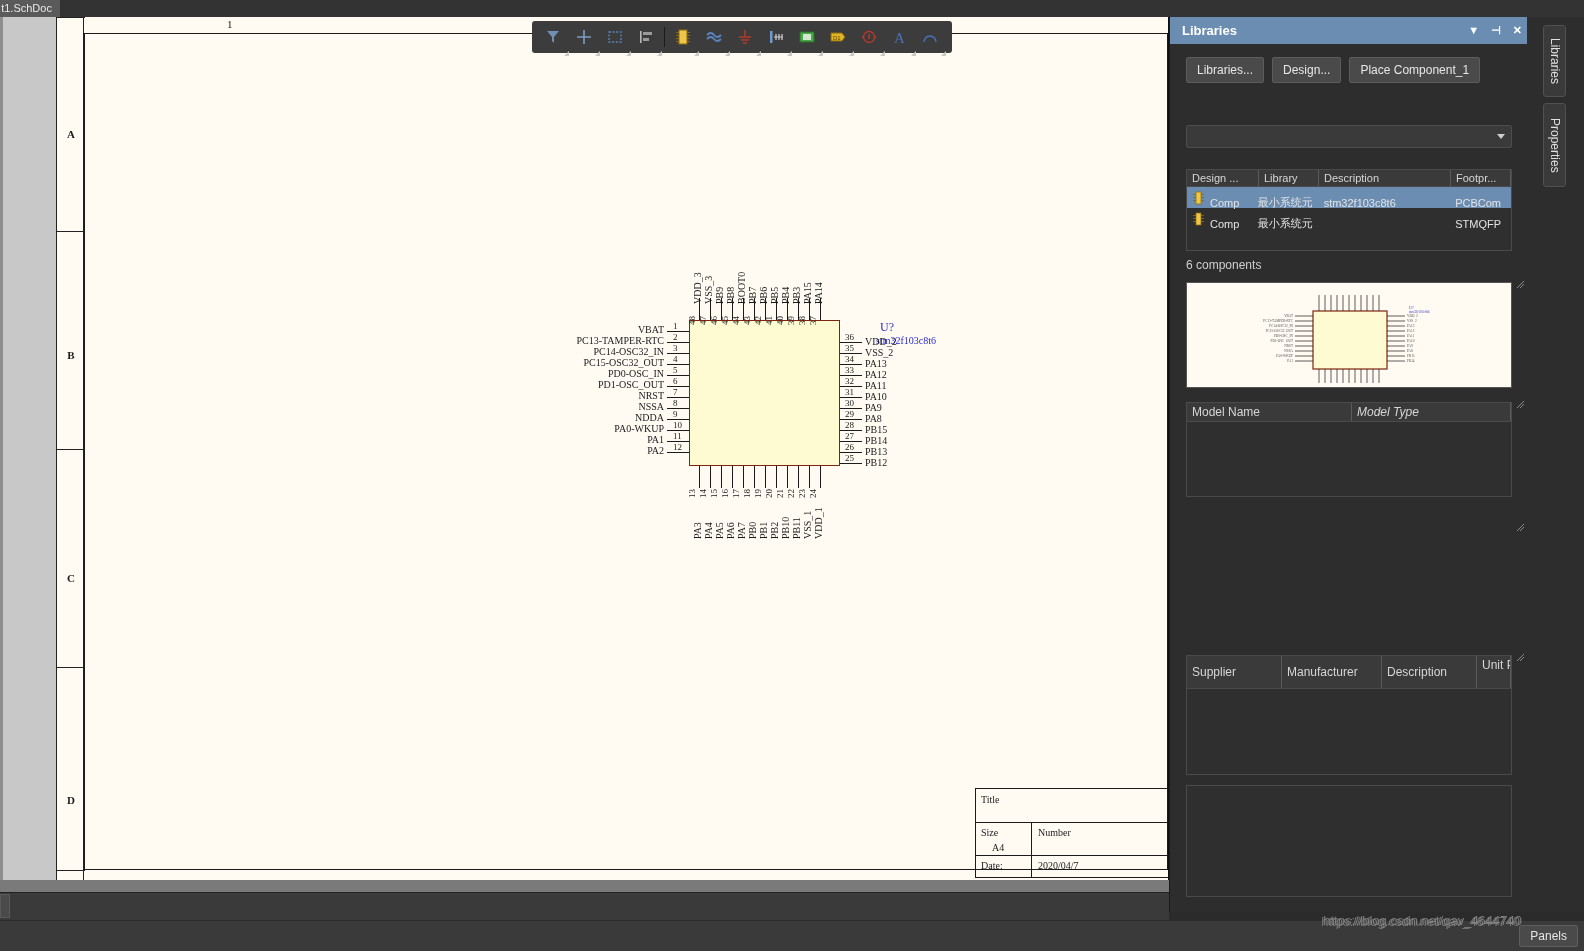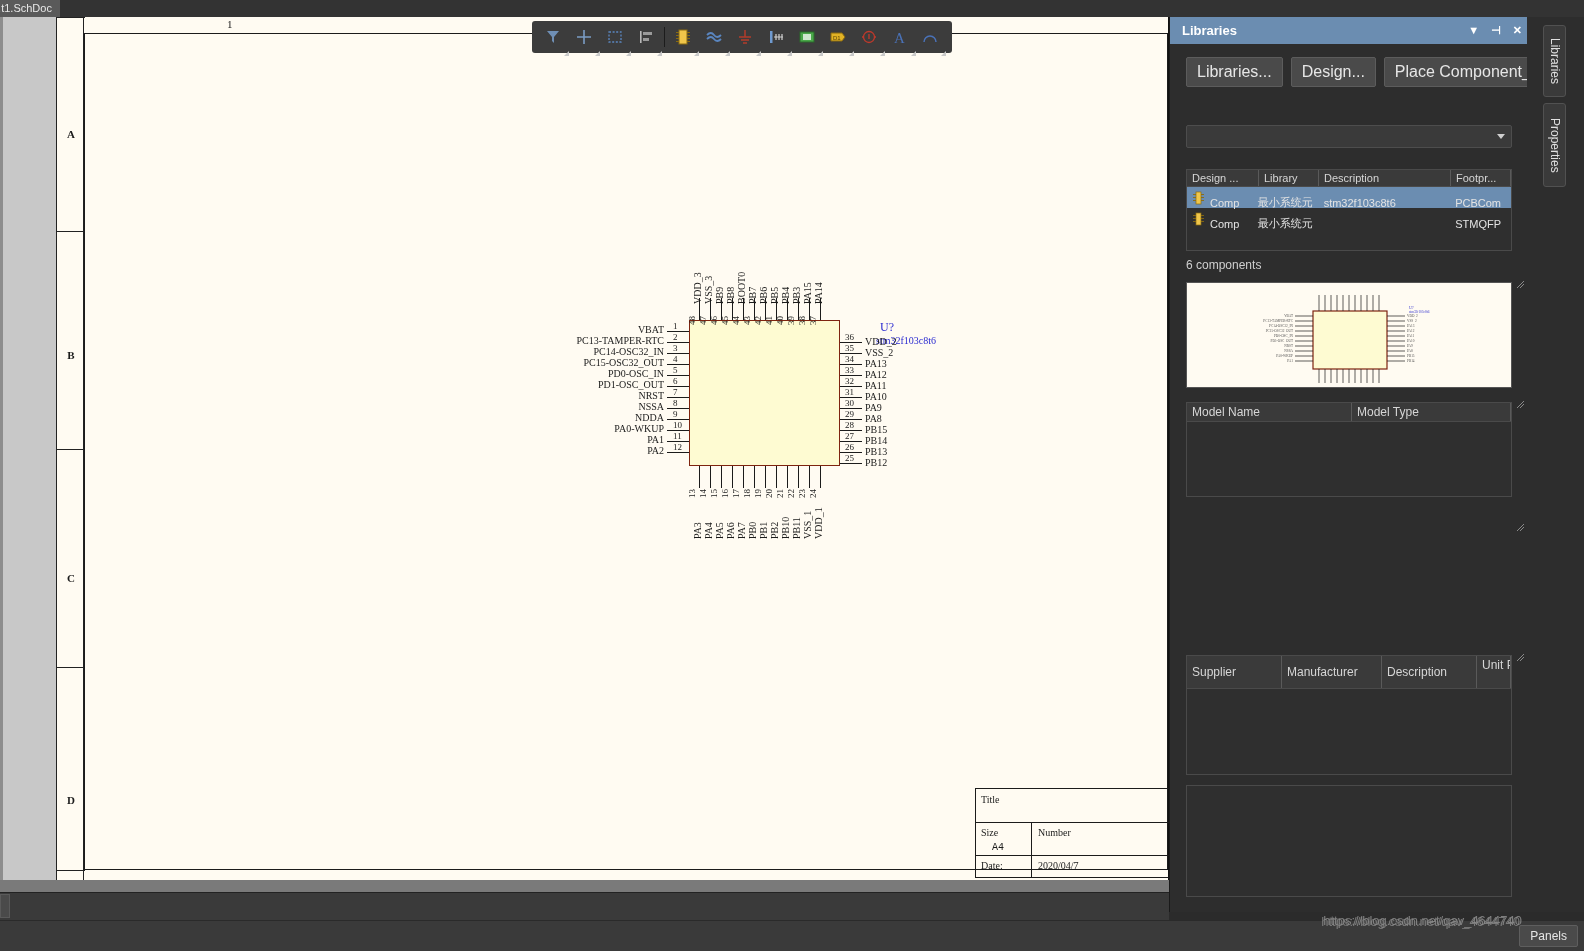--- a/index.html
+++ b/index.html
@@ -147,21 +147,21 @@
     position: absolute; left: 0; top: 0; width: 358px; height: 27px;
     background: #6b8db1; color: #ffffff;
     font-size: 13px; font-weight: bold; line-height: 27px; padding-left: 12px;
   }
   .dock-title-btns { position: absolute; right: 6px; top: 0; height: 27px; display: flex; align-items: center; gap: 12px; }
   .dt-btn { color: #ffffff; font-size: 11px; cursor: pointer; line-height: 1; }
 
   .btn-row { position: absolute; left: 16px; top: 40px; display: flex; gap: 8px; }
   .pbtn {
     background: #4a4a4a; border: 1px solid #5c5c5c; color: #e6e6e6;
-    font-size: 16px; padding: 5px 10px; border-radius: 2px; cursor: pointer;
+    font-size: 12px; padding: 5px 10px; border-radius: 2px; cursor: pointer;
     white-space: nowrap;
   }
   .lib-select {
     position: absolute; left: 16px; top: 78px; width: 326px; height: 24px;
     background: #3a3a3a; border: 1px solid #4d4d4d; border-radius: 2px;
     display: flex; align-items: center; padding: 0 4px; gap: 6px; cursor: pointer;
   }
   .lib-icon { width: 16px; height: 13px; position: relative; flex: 0 0 auto; }
   .lib-select-txt { color: #e6e6e6; font-size: 12px; flex: 1 1 auto; white-space: nowrap; overflow: hidden; }
   .caret-dn { width: 0; height: 0; border-left: 4px solid transparent; border-right: 4px solid transparent; border-top: 5px solid #cfcfcf; }
@@ -435,21 +435,21 @@
           <div class="pin-vert" style="left: 768px; top: 511px;">VDD_1</div>
         </div>
     </div>
 
     <div class="titleblock">
       <div class="tb-row" style="top:33px;"></div>
       <div class="tb-row" style="top:66px;"></div>
       <div class="tb-vline" style="left:55px; top:33px; height:57px;"></div>
       <div class="tb-txt" style="left:5px; top:5px;">Title</div>
       <div class="tb-txt" style="left:5px; top:38px;">Size</div>
-      <div class="tb-txt" style="left:16px; top:53px;font-family:Liberation Mono, monospace;">A4</div>
+      <div class="tb-txt" style="left:16px; top:53px;">A4</div>
       <div class="tb-txt" style="left:62px; top:38px;">Number</div>
       <div class="tb-txt" style="left:5px; top:71px;">Date:</div>
       <div class="tb-txt" style="left:62px; top:71px;">2020/04/7</div>
     </div>
   </div>
 
   <div class="sch-toolbar">
     <div class="tb-btn">
       <svg width="18" height="18" viewBox="0 0 18 18">
           <path d="M3 3 H15 L10 9 V15 L8 13 V9 Z" fill="#6f8fb5"></path>
@@ -705,21 +705,21 @@
     </div>
     <div class="grip" style="top:258px;">
       <svg width="9" height="9">
           <path d="M8 1 L1 8 M8 4 L4 8" stroke="#8a8a8a" stroke-width="1"></path>
         </svg>
     </div>
 
     <div class="sec" style="top:385px; height:95px;">
       <div class="sec-hdr">
         <div class="sh-cell" style="width:165px;">Model Name</div>
-        <div class="sh-cell" style="width:159px;">Model Type</div>
+        <div class="sh-cell" style="width:159px;font-style:italic;">Model Type</div>
       </div>
     </div>
     <div class="grip" style="top:378px;">
       <svg width="9" height="9">
           <path d="M8 1 L1 8 M8 4 L4 8" stroke="#8a8a8a" stroke-width="1"></path>
         </svg>
     </div>
 
     <div class="grip" style="top:501px;">
       <svg width="9" height="9">

